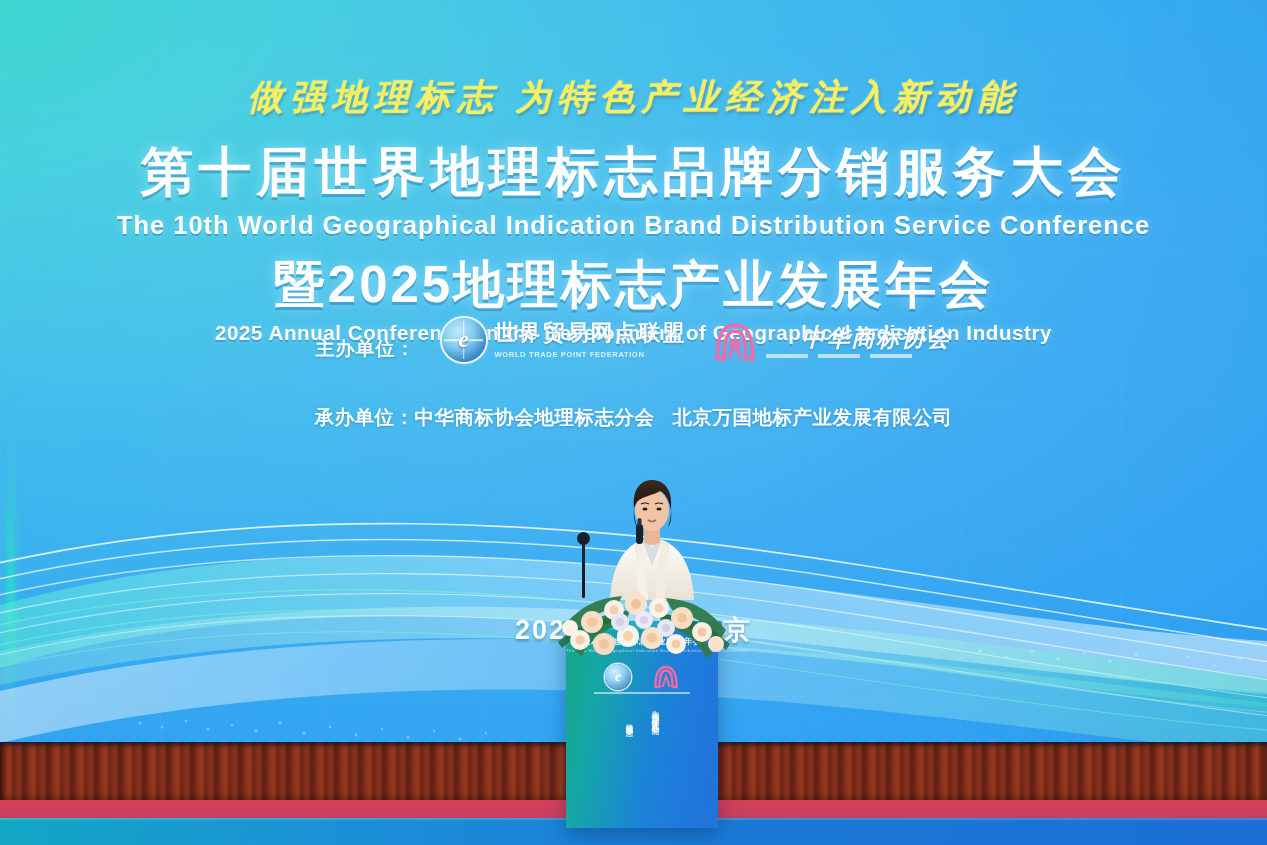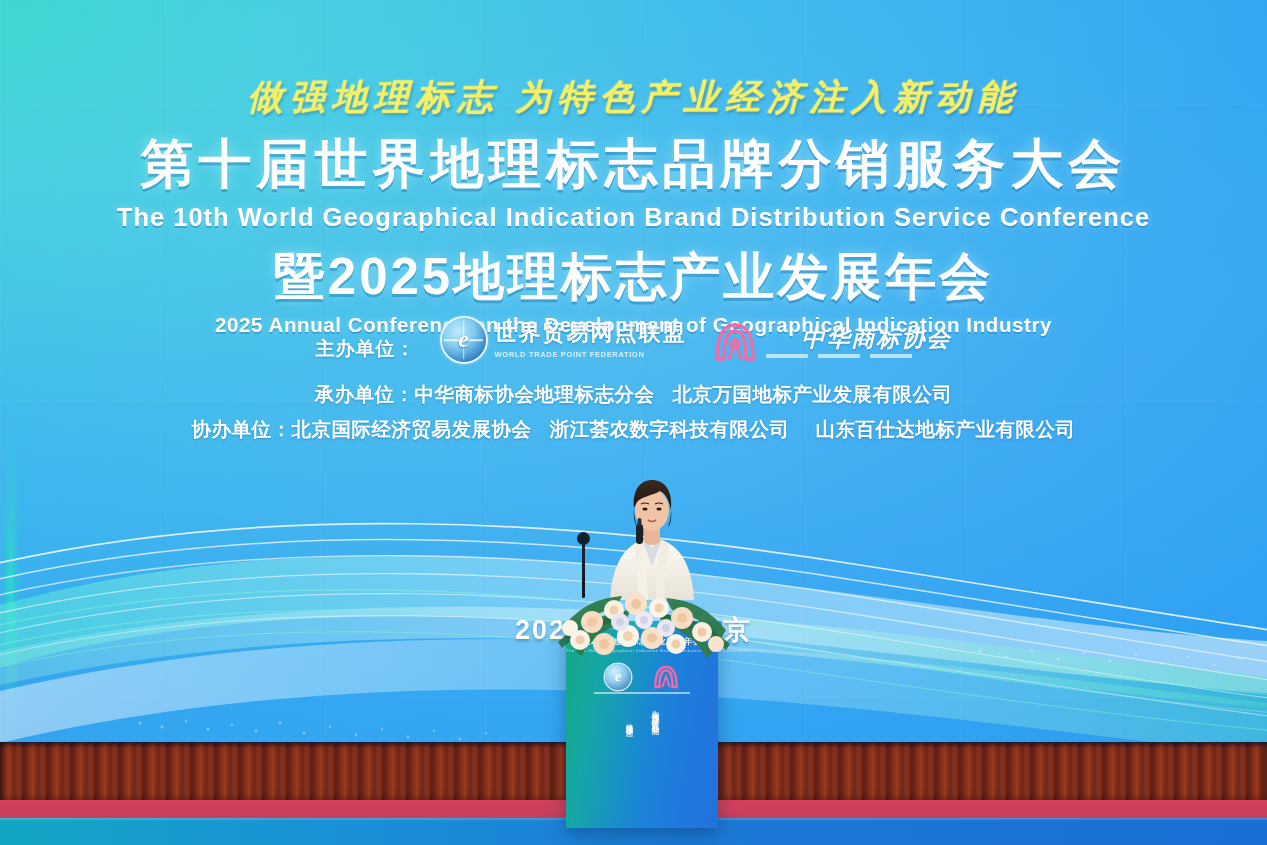--- a/index.html
+++ b/index.html
@@ -45,21 +45,21 @@
   .slogan{
     margin-top:74px;
     font-family:"Liberation Serif","DejaVu Serif",serif;
     font-style:italic;font-weight:700;
     font-size:35px;letter-spacing:7px;
     color:#f6ef62;
     text-shadow:0 0 2px rgba(255,255,160,.9), 1px 2px 3px rgba(10,70,110,.45);
     white-space:nowrap;
   }
   .title-cn{
-    margin-top:8px;
+    margin-top:16px;
     font-weight:700;
     font-size:53px;letter-spacing:5px;
     color:#ffffff;
     text-shadow:0 3px 0 rgba(18,110,165,.40), 0 0 14px rgba(190,240,255,.55);
     white-space:nowrap;
   }
   .title-en{
     margin-top:2px;
     font-weight:700;font-size:25.5px;letter-spacing:1.0px;
     color:#ffffff;
@@ -131,21 +131,21 @@
     font-family:"Liberation Serif","DejaVu Serif",serif;
     font-weight:700;font-style:italic;font-size:23px;letter-spacing:2px;
     color:#ffffff;text-shadow:0 1px 2px rgba(20,90,140,.45);white-space:nowrap;margin-left:36px;
   }
   .cta-en{
     margin-top:4px;height:4px;width:150px;border-radius:1px;
     background:repeating-linear-gradient(90deg,rgba(235,248,255,.70) 0 42px, rgba(235,248,255,0) 42px 52px);
   }
 
   .org-lines{
-    position:absolute;left:0;top:381px;width:1267px;text-align:center;
+    position:absolute;left:0;top:404px;width:1267px;text-align:center;
   }
   .org-line{
     font-weight:700;font-size:19.5px;letter-spacing:.5px;color:#ffffff;
     text-shadow:0 1px 2px rgba(20,90,140,.42);
     margin-bottom:8px;white-space:nowrap;
   }
   .org-gap{display:inline-block;width:18px;}
   .org-gap-lg{display:inline-block;width:26px;}
 
   
@@ -372,23 +372,20 @@
       <div class="cta-text">
         <span class="cta-cn">中华商标协会</span>
         <span class="cta-en"></span>
       </div>
     </div>
   </div>
 
   <div class="org-lines">
     <div class="org-line">
       <span>承办单位：</span><span>中华商标协会地理标志分会</span><span class="org-gap"></span><span>北京万国地标产业发展有限公司</span>
-    </div>
-    <div class="org-line">
-      <span>协办单位：</span><span>北京国际经济贸易发展协会</span><span class="org-gap"></span><span>浙江荟农数字科技有限公司</span><span class="org-gap-lg"></span><span>山东百仕达地标产业有限公司</span>
     </div>
   </div>
 
   <div class="datebar">
     <span class="seg">2025</span>
     <span class="seg seg-mid">年11月</span>
     <span class="seg">· 北京</span>
   </div>
 
   <div class="mic-stand"></div>

